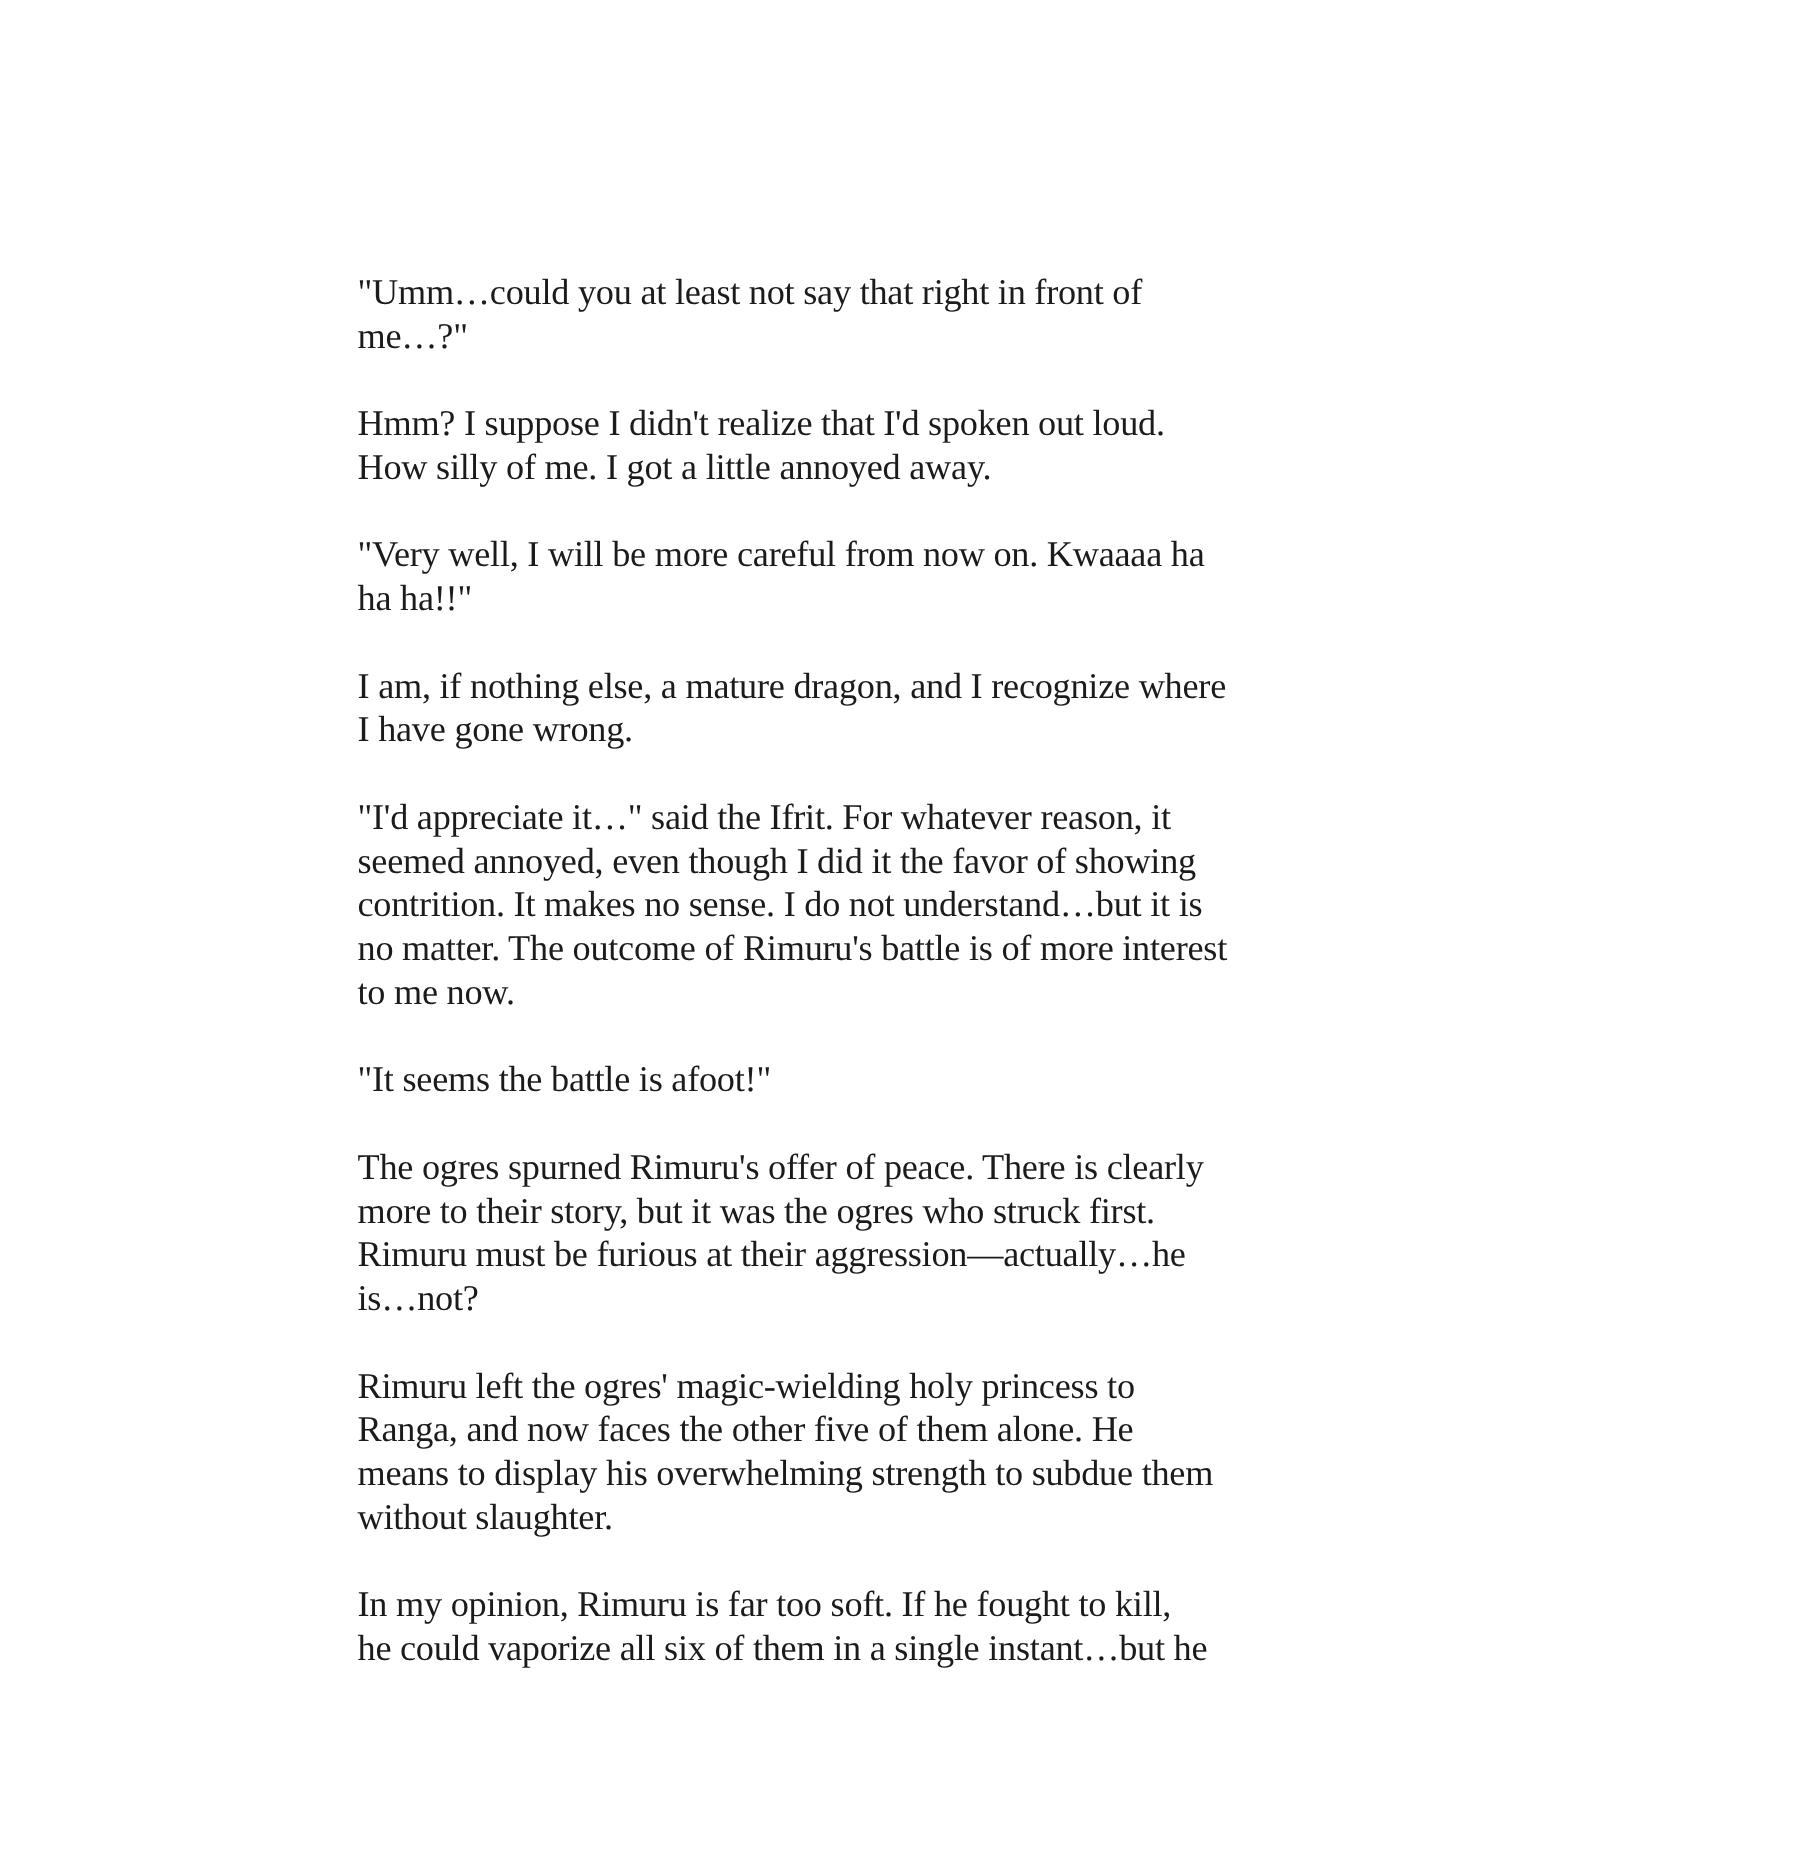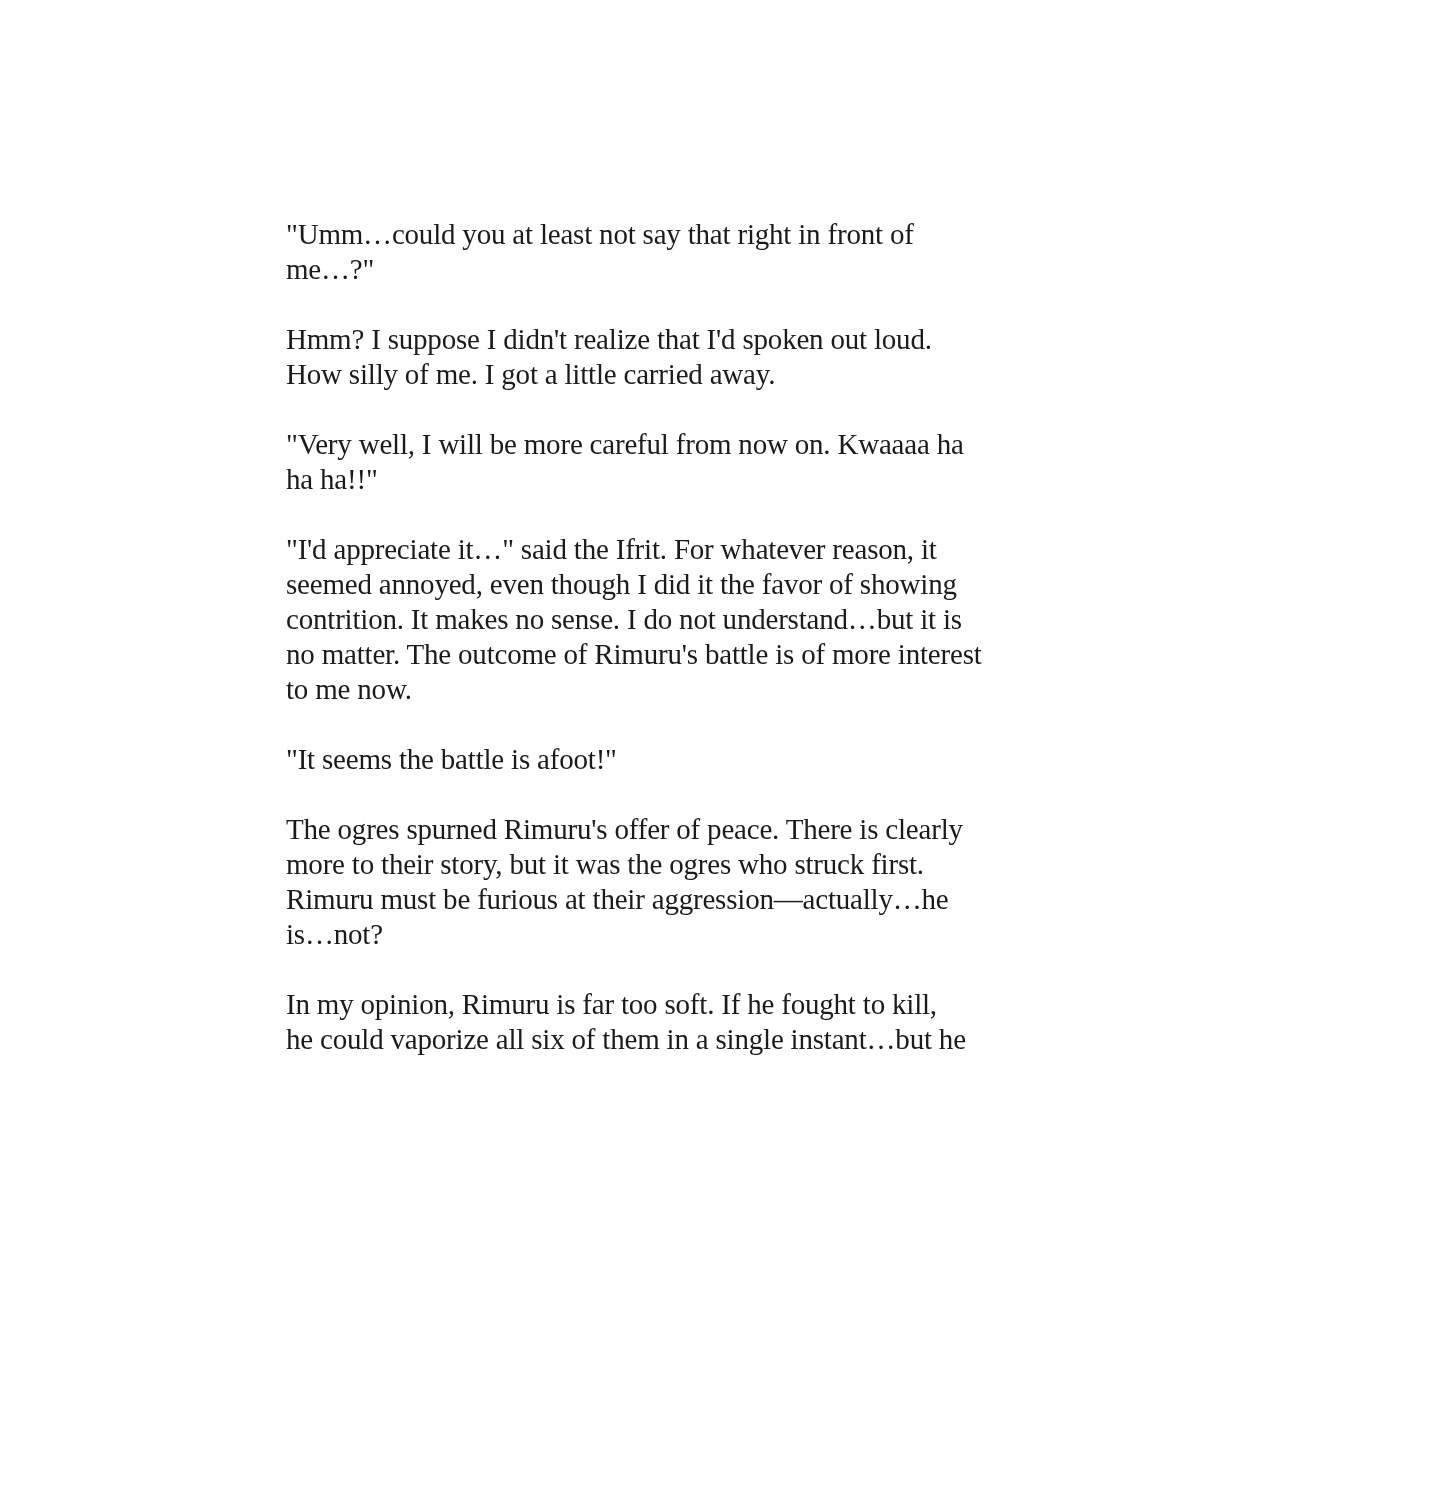--- a/index.html
+++ b/index.html
@@ -34,29 +34,35 @@
   }
 </style>
 </head>
 <body>
 
 <div class="reader-page">
   <div class="text-column">
     <p class="paragraph">"Umm…could you at least not say that right in front of
 me…?"</p>
     <p class="paragraph">Hmm? I suppose I didn't realize that I'd spoken out loud.
-How silly of me. I got a little carried away.</p>
+How silly of me. I got a little annoyed away.</p>
     <p class="paragraph">"Very well, I will be more careful from now on. Kwaaaa ha
 ha ha!!"</p>
+    <p class="paragraph">I am, if nothing else, a mature dragon, and I recognize where
+I have gone wrong.</p>
     <p class="paragraph">"I'd appreciate it…" said the Ifrit. For whatever reason, it
 seemed annoyed, even though I did it the favor of showing
 contrition. It makes no sense. I do not understand…but it is
 no matter. The outcome of Rimuru's battle is of more interest
 to me now.</p>
     <p class="paragraph">"It seems the battle is afoot!"</p>
     <p class="paragraph">The ogres spurned Rimuru's offer of peace. There is clearly
 more to their story, but it was the ogres who struck first.
 Rimuru must be furious at their aggression—actually…he
 is…not?</p>
+    <p class="paragraph">Rimuru left the ogres' magic-wielding holy princess to
+Ranga, and now faces the other five of them alone. He
+means to display his overwhelming strength to subdue them
+without slaughter.</p>
     <p class="paragraph">In my opinion, Rimuru is far too soft. If he fought to kill,
 he could vaporize all six of them in a single instant…but he</p>
   </div>
 </div>
 
 </body></html>

